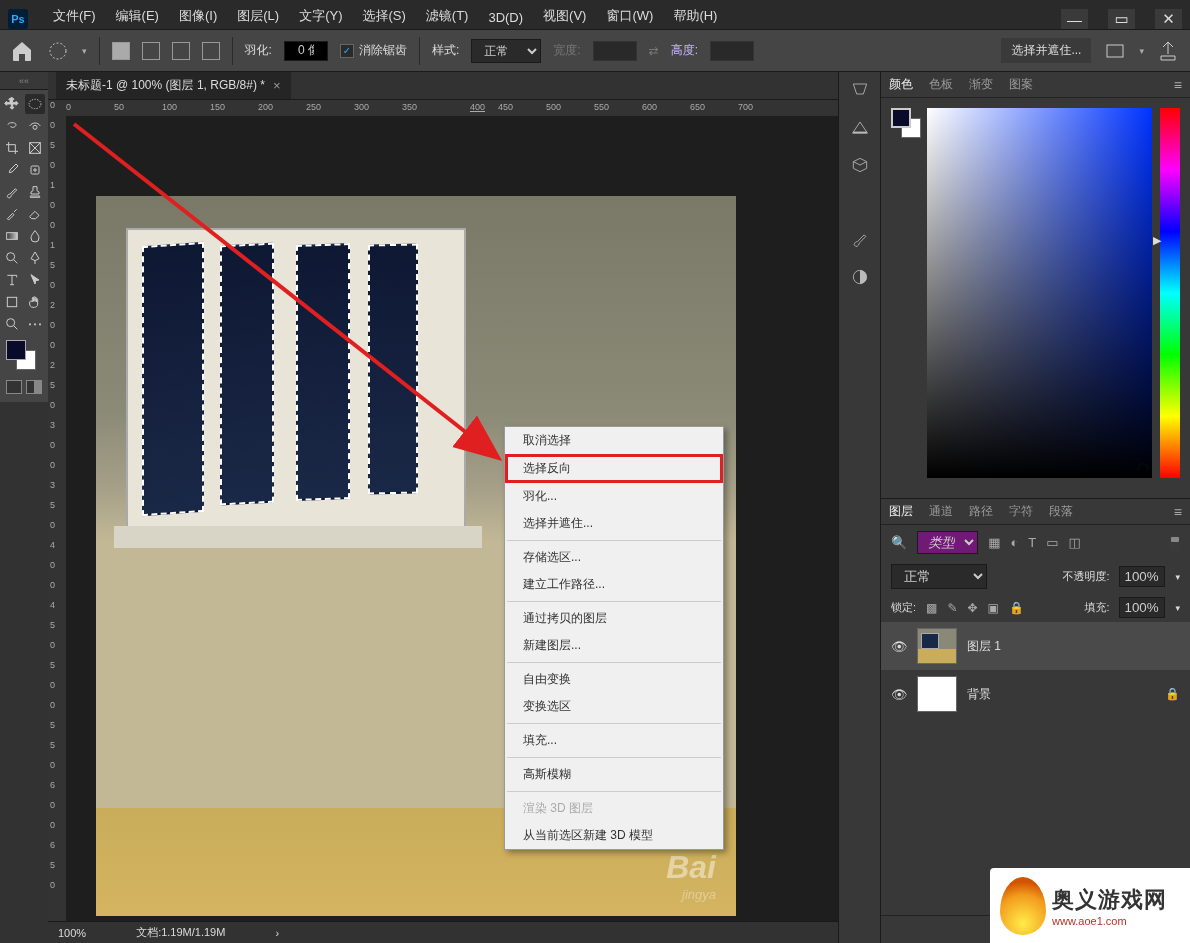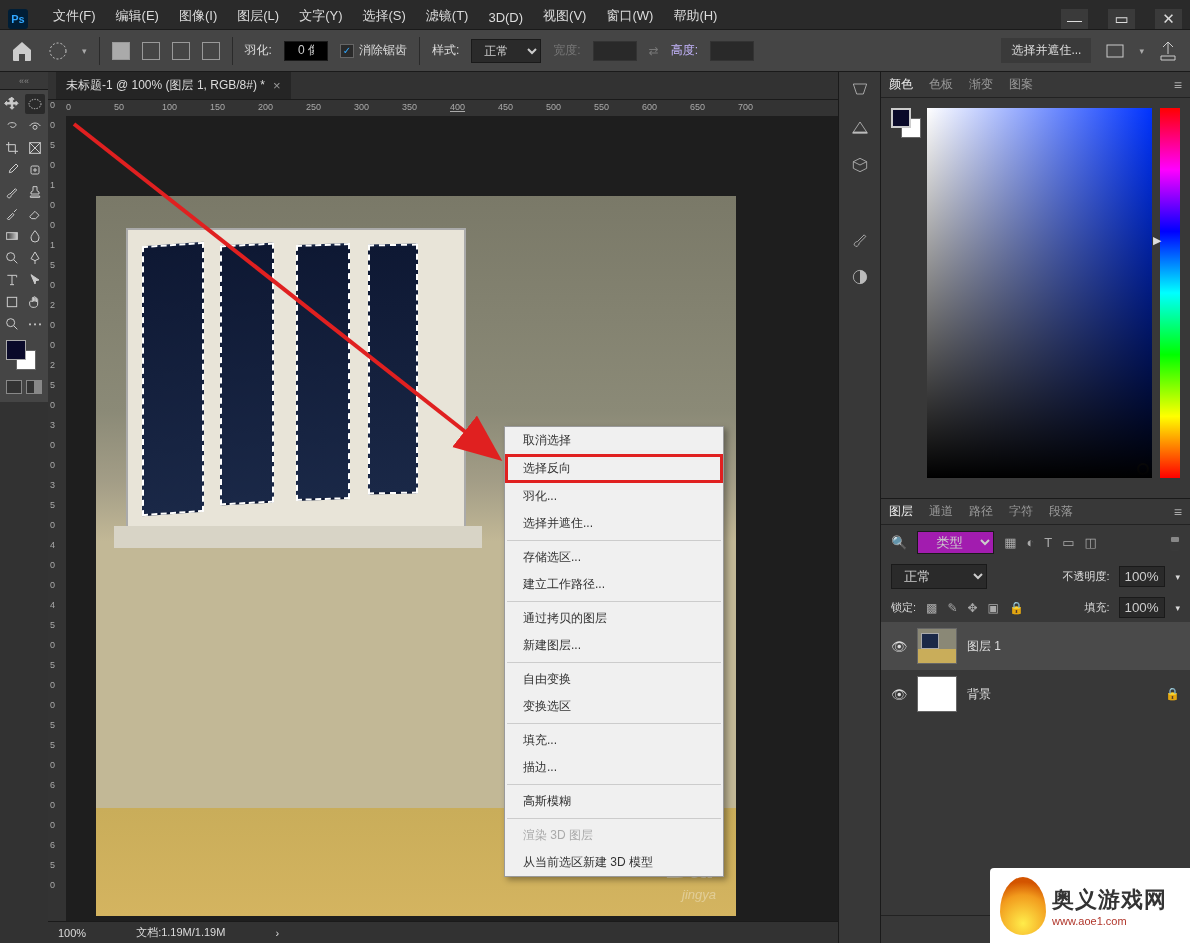--- a/index.html
+++ b/index.html
@@ -84,21 +84,21 @@
 .bg-s { position: absolute; top: 10px; left: 10px; width: 20px; height: 20px; background: #fff; border: 1px solid #666; }
 .color-field { flex: 1; height: 370px; position: relative; background: linear-gradient(to right, #fff, #0033ff); }
 .color-field::after { content: ''; position: absolute; inset: 0; background: linear-gradient(to bottom, transparent, #000); }
 .hue-strip { width: 20px; height: 370px; background: linear-gradient(to bottom, #ff0000, #ff00ff, #0000ff, #00ffff, #00ff00, #ffff00, #ff0000); position: relative; }
 .hue-pointer { position: absolute; left: -7px; top: 126px; color: #ddd; font-size: 11px; }
 .hue-ring { position: absolute; right: 3px; bottom: 3px; width: 12px; height: 12px; border: 2px solid #ccc; border-radius: 50%; }
 
 .layers-panel { flex: 1; display: flex; flex-direction: column; border-top: 1px solid #1a1a1a; }
 .layer-filter { padding: 6px 10px; display: flex; align-items: center; gap: 10px; font-size: 12px; }
 .lf-search { font-size: 13px; }
-.lf-select { background: #a21caf; border: 1px solid #1a1a1a; color: #ccc; padding: 2px 14px; min-width:52px; }
+.lf-select { background: #701a75; border: 1px solid #1a1a1a; color: #ccc; padding: 2px 6px; min-width:52px;font-style:italic; }
 .lf-icon { font-size: 13px; color: #aaa; cursor: pointer; }
 .lf-toggle { margin-left: auto; width: 10px; height: 16px; background: #3a3a3a; border-radius: 2px; position: relative; }
 .lf-toggle::after { content: ''; position: absolute; top: 2px; left: 1px; width: 8px; height: 5px; background: #888; border-radius: 1px; }
 .layer-blend { padding: 4px 10px; display: flex; align-items: center; gap: 10px; font-size: 11px; }
 .blend-select { background: #2a2a2a; border: 1px solid #1a1a1a; color: #ccc; padding: 3px 8px; width: 96px; }
 .opacity-input { background: #2a2a2a; border: 1px solid #1a1a1a; color: #ccc; padding: 2px 4px; width: 46px; }
 .layer-lock { padding: 4px 10px; display: flex; align-items: center; gap: 10px; font-size: 11px; }
 .lock-icon { font-size: 12px; color: #aaa; cursor: pointer; }
 .layer-list { flex: 1; }
 .layer-row { display: flex; align-items: center; padding: 6px 10px; gap: 10px; font-size: 12px; }
@@ -373,21 +373,21 @@
       <div class="canvas-col">
         <div class="ruler-h" id="ruler-h">
             <span class="tick" style="left: 0px;">0</span>
             <span class="tick" style="left: 48px;">50</span>
             <span class="tick" style="left: 96px;">100</span>
             <span class="tick" style="left: 144px;">150</span>
             <span class="tick" style="left: 192px;">200</span>
             <span class="tick" style="left: 240px;">250</span>
             <span class="tick" style="left: 288px;">300</span>
             <span class="tick" style="left: 336px;">350</span>
-            <span class="tick" style="left: 384px; text-decoration: underline;">400</span>
+            <span class="tick" style="left: 404px; text-decoration: underline;">400</span>
             <span class="tick" style="left: 432px;">450</span>
             <span class="tick" style="left: 480px;">500</span>
             <span class="tick" style="left: 528px;">550</span>
             <span class="tick" style="left: 576px;">600</span>
             <span class="tick" style="left: 624px;">650</span>
             <span class="tick" style="left: 672px;">700</span>
           </div>
         <div class="canvas">
           <div class="doc-image">
             <div class="window-frame">
@@ -419,21 +419,20 @@
               <div class="ctx-item">存储选区...</div>
               <div class="ctx-item">建立工作路径...</div>
               <div class="ctx-sep"></div>
               <div class="ctx-item">通过拷贝的图层</div>
               <div class="ctx-item">新建图层...</div>
               <div class="ctx-sep"></div>
               <div class="ctx-item">自由变换</div>
               <div class="ctx-item">变换选区</div>
               <div class="ctx-sep"></div>
               <div class="ctx-item">填充...</div>
-              <div class="ctx-item">描边...</div>
               <div class="ctx-sep"></div>
               <div class="ctx-item">高斯模糊</div>
               <div class="ctx-sep"></div>
               <div class="ctx-item disabled">渲染 3D 图层</div>
               <div class="ctx-item">从当前选区新建 3D 模型</div>
             </div>
         </div>
       </div>
     </div>
     <div class="status-bar">

